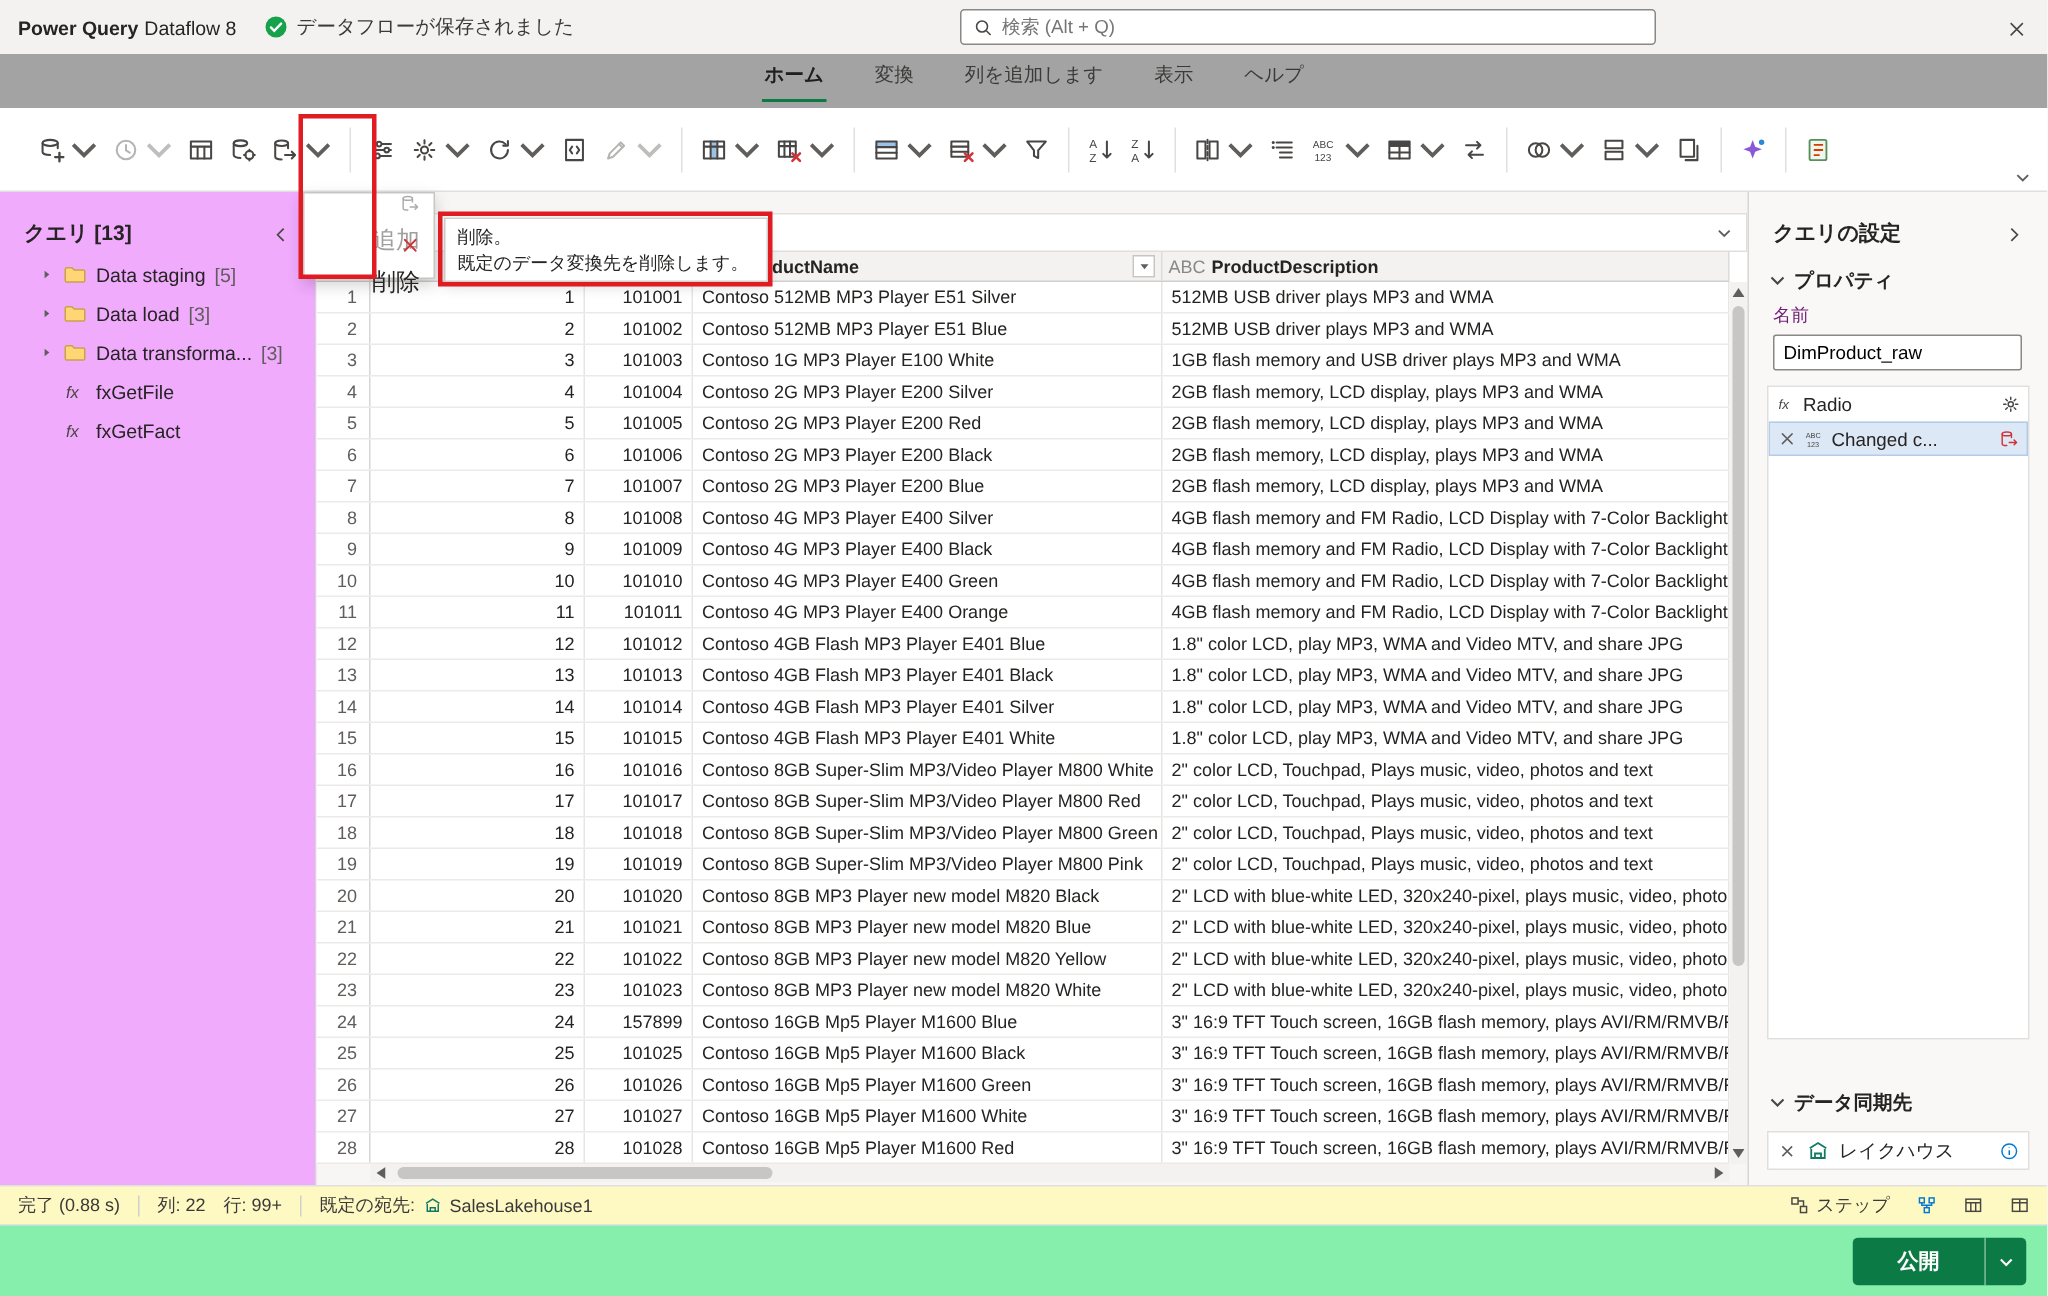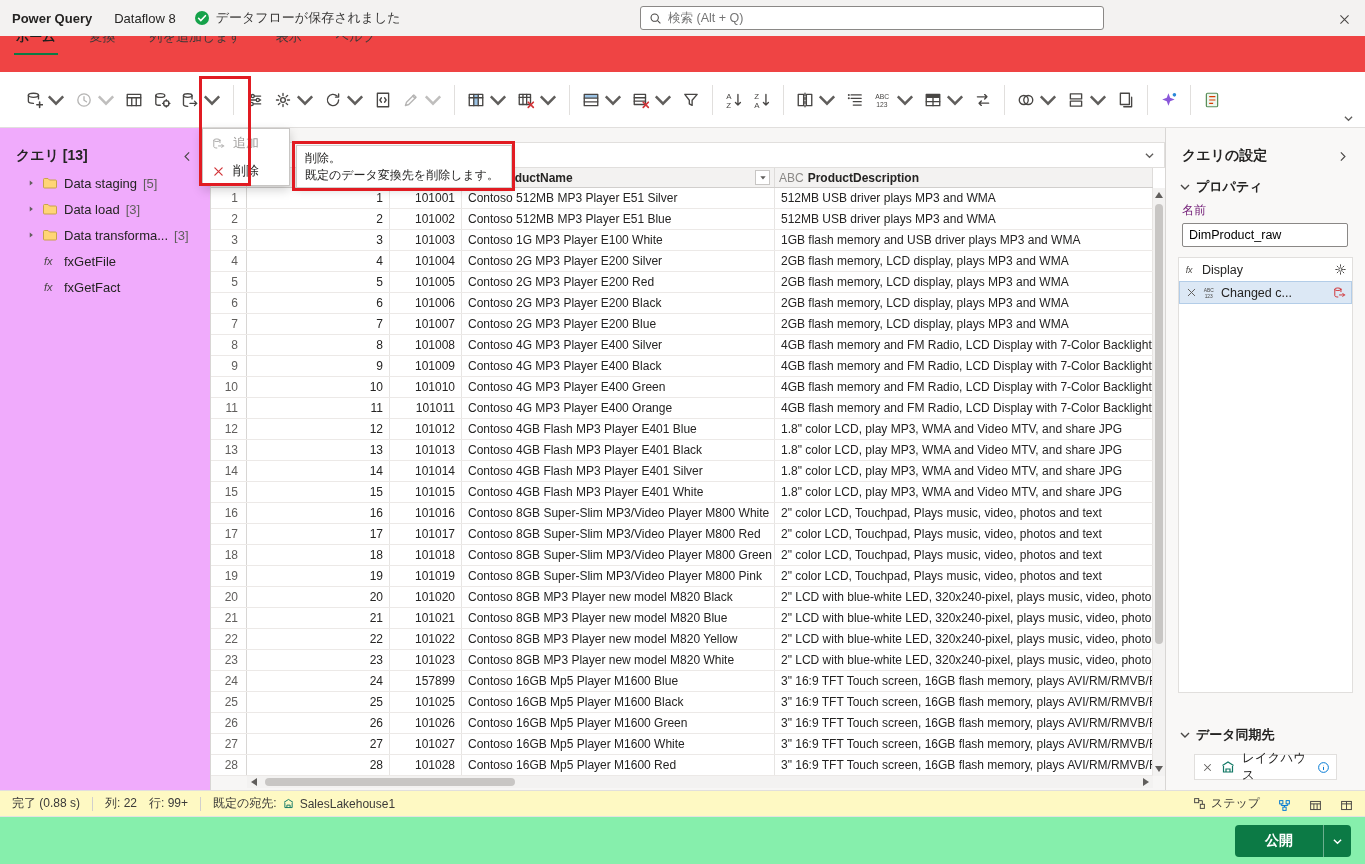--- a/index.html
+++ b/index.html
@@ -8,29 +8,29 @@
   .app { position:relative; width:1365px; height:864px; display:flex; flex-direction:column; }
 
   .icon { display:inline-flex; width:16px; height:16px; color:#484644; flex:0 0 auto; }
   .icon svg { width:100%; height:100%; display:block; }
   .icon.chev { width:9px; height:9px; color:#605e5c; }
   .icon.sec { width:10px; height:10px; }
   .icon.small { width:13px; height:13px; }
 
   
   .titlebar { height:36px; background:#f3f2f1; display:flex; align-items:center; padding:0 12px; position:relative; flex:0 0 auto; }
-  .titlebar .app-name { font-weight:700; font-size:13px; margin-right:22px; }
+  .titlebar .app-name { font-weight:700; font-size:13px; margin-right:4px; }
   .titlebar .df-name { font-size:13px; margin-right:18px; }
   .save-status { display:flex; align-items:center; gap:6px; color:#3b3a39; font-size:13px; }
   .searchbox { position:absolute; left:640px; top:6px; width:464px; height:24px; background:#fff; border:1px solid #8a8886; border-radius:3px; display:flex; align-items:center; padding:0 8px; gap:6px; }
   .searchbox input { border:none; outline:none; flex:1; font-size:12.5px; color:#252423; background:transparent; font-family:inherit; }
   .close-btn { position:absolute; right:10px; top:8px; width:22px; height:22px; display:flex; align-items:center; justify-content:center; }
 
   
-  .ribbon-tabs { height:36px; background:#ef4444; display:flex; align-items:flex-end; padding:0 0 17px 14px; gap:30px; flex:0 0 auto; }
+  .ribbon-tabs { height:36px; background:#a3a3a3; display:flex; align-items:flex-end; padding:0 0 4px 14px; gap:30px; flex:0 0 auto;justify-content:center; }
   .rtab { padding:7px 2px; font-size:13px; color:#3b3a39; border-bottom:2.5px solid transparent; }
   .rtab.active { font-weight:700; color:#201f1e; border-bottom-color:var(--accent,#0c7a45); }
 
   
   .toolbar { height:56px; background:#fff; border-bottom:1px solid #e1dfdd; display:flex; align-items:center; padding-left:20px; position:relative; flex:0 0 auto; }
   .tb-btn { display:flex; align-items:center; justify-content:center; gap:4px; height:36px; padding:0 5px; background:none; border:none; border-radius:4px; }
   .tb-btn .icon { width:18px; height:18px; }
   .tb-btn.disabled { opacity:.4; }
   .tb-sep { width:1px; height:30px; background:#e1dfdd; margin:0 7px; }
   .ribbon-collapse { position:absolute; right:12px; bottom:4px; }
@@ -75,41 +75,41 @@
   .hscroll .trackfill { flex:1; }
 
   .right-panel { width:200px; border-left:1px solid #d8d6d4; padding-top:14px; background:#f9f8f7; display:flex; flex-direction:column; }
   .rp-section { display:flex; align-items:center; gap:6px; padding:8px 14px 4px; font-weight:700; font-size:13px; }
   .rp-label { font-size:12px; color:#701a75; padding:2px 16px; }
   .name-input { margin:2px 16px 6px; width:166px; height:24px; border:1px solid #8a8886; border-radius:2px; padding:0 6px; font-size:12.5px; font-family:inherit; background:#fff; }
   .steps-box { margin:4px 12px 0; background:#fff; border:1px solid #e1dfdd; height:436px; overflow:hidden; }
   .step-row { display:flex; align-items:center; gap:5px; height:23px; padding:0 5px; font-size:12.5px; }
   .step-row.selected { background:#dce8f5; border:1px solid #b3cde8; }
   .step-row .trailing { margin-left:auto; }
-  .dest-box { margin:6px 28px 10px; background:#fff; border:1px solid #e1dfdd; height:26px; display:flex; align-items:center; gap:6px; padding:0 6px; font-size:12.5px; }
+  .dest-box { margin:6px 12px 10px; background:#fff; border:1px solid #e1dfdd; height:26px; display:flex; align-items:center; gap:6px; padding:0 6px; font-size:12.5px; }
   .dest-box .trailing { margin-left:auto; }
   .rp-fill { flex:1; }
 
   
   .statusbar { height:26px; background:#fef9c3; border-top:1px solid #e1dfdd; display:flex; align-items:center; padding:0 12px; gap:12px; font-size:12px; color:#3b3a39; flex:0 0 auto; }
   .sb-div { width:1px; height:14px; background:#d1cfcd; }
   .sb-dest { display:flex; align-items:center; gap:5px; }
-  .sb-right { margin-left:auto; display:flex; align-items:flex-end; gap:18px; }
+  .sb-right { margin-left:auto; display:flex; align-items:center; gap:18px; }
   .sb-btn { display:flex; align-items:center; gap:5px; background:none; border:none; font-size:12px; color:#3b3a39; font-family:inherit; }
 
   
   .footer { height:48px; background:#86efac; border-top:1px solid #e5e3e1; position:relative; flex:0 0 auto; }
   .publish-btn { position:absolute; right:14px; top:8px; height:32px; display:flex; border-radius:4px; overflow:hidden; }
   .publish-main { background:var(--accent,#0c7a45); color:#fff; font-weight:700; font-size:14px; border:none; padding:0 30px; font-family:inherit; }
   .publish-chev { background:var(--accent,#0c7a45); border:none; border-left:1px solid rgba(255,255,255,.4); width:28px; display:flex; align-items:center; justify-content:center; }
   .publish-chev .icon { color:#fff; }
 
   
   .dd-menu { position:absolute; left:202px; top:128px; width:88px; background:#fff; border:1px solid #c8c6c4; box-shadow:0 4px 10px rgba(0,0,0,.18); z-index:30; }
-  .dd-item { display:flex; align-items:center; gap:8px; height:28px; padding:0 9px; font-size:13px; }
+  .dd-item { display:flex; align-items:flex-end; gap:8px; height:28px; padding:0 9px; font-size:16px;flex-direction:column; }
   .dd-item.disabled { color:#a19f9d; }
   .dd-item.disabled .icon { opacity:.45; }
   .tooltip-box { position:absolute; left:296px; top:145px; width:216px; height:43px; background:#fff; border:1px solid #d1cfcd; box-shadow:0 3px 8px rgba(0,0,0,.15); z-index:29; padding:4px 8px; font-size:12px; line-height:17px; }
   .red-box { position:absolute; border:3px solid var(--annotation,#e11b22); z-index:40; pointer-events:none; }
   .red-box-1 { left:199px; top:76px; width:52px; height:110px; }
   .red-box-2 { left:292px; top:141px; width:223px; height:50px; }
 </style>
 </head>
 <body>
 
@@ -841,21 +841,21 @@
       </div>
       <div class="rp-label">名前</div>
       <input class="name-input" type="text" value="DimProduct_raw" style="">
       <div class="steps-box" id="steps-box">
           <div class="step-row">
             <span class="icon small">
               <svg viewBox="0 0 16 16" fill="none" stroke="currentColor" stroke-width="1.2" stroke-linecap="round" stroke-linejoin="round">
                 <text x="2" y="12" font-size="11" font-style="italic" stroke="none" fill="currentColor">fx</text>
               </svg>
             </span>
-            <span>Display</span>
+            <span>Radio</span>
             <span class="icon small trailing">
               <svg viewBox="0 0 16 16" fill="none" stroke="currentColor" stroke-width="1.2" stroke-linecap="round" stroke-linejoin="round">
                 <circle cx="8" cy="8" r="2.1"></circle>
                 <path d="M8 2.2v1.9M8 11.9v1.9M2.2 8h1.9M11.9 8h1.9M3.9 3.9l1.3 1.3M10.8 10.8l1.3 1.3M12.1 3.9l-1.3 1.3M5.2 10.8l-1.3 1.3"></path>
               </svg>
             </span>
           </div>
           <div class="step-row selected">
             <span class="icon small">
               <svg viewBox="0 0 16 16" fill="none" stroke="currentColor" stroke-width="1.2" stroke-linecap="round" stroke-linejoin="round">

